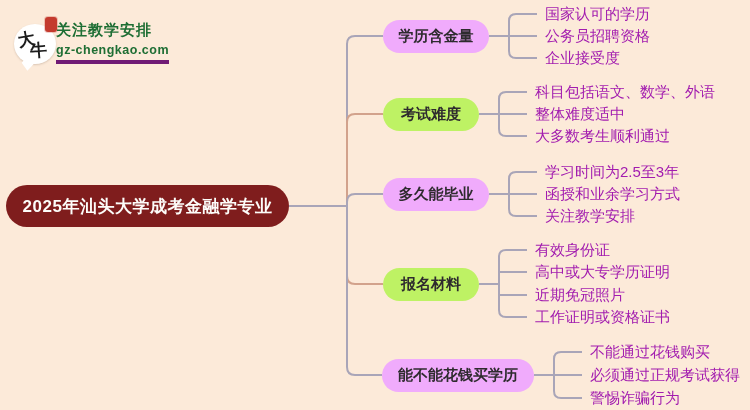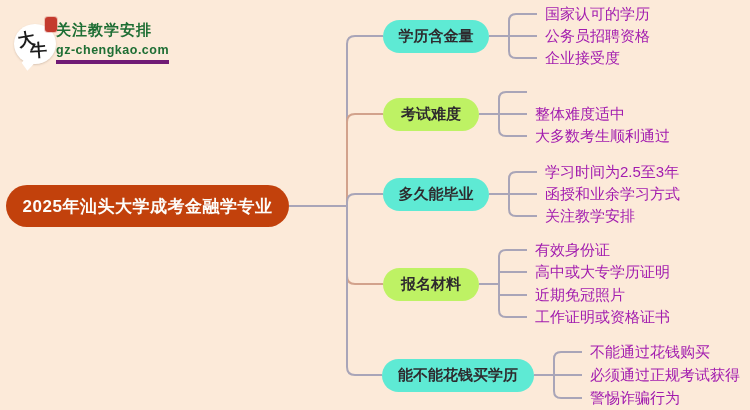--- a/index.html
+++ b/index.html
@@ -46,25 +46,25 @@
     border-bottom:4px solid #701a75;padding-bottom:2px;
   }
 
   
   .node{
     position:absolute;display:flex;align-items:center;justify-content:center;
     box-sizing:border-box;white-space:nowrap;
   }
   .root-node{
     left:6px;top:185px;width:283px;height:42px;border-radius:21px;
-    background:#c2410c;color:#fdfdfa;font-size:17px;font-weight:700;
+    background:#7f1d1d;color:#fdfdfa;font-size:17px;font-weight:700;
     letter-spacing:.5px;
   }
   .cat{height:33px;border-radius:17px;font-size:15px;font-weight:700;color:#2e2b2e;}
-  .cat-purple{background:#5eead4;}
+  .cat-purple{background:#f0abfc;}
   .cat-salmon{background:#bef264;}
   .cat1{left:383px;top:20px;width:106px;}
   .cat2{left:383px;top:98px;width:96px;}
   .cat3{left:383px;top:178px;width:106px;}
   .cat4{left:383px;top:268px;width:96px;}
   .cat5{left:382px;top:359px;width:152px;}
 
   .leaf{
     position:absolute;height:20px;line-height:20px;
     font-size:15px;color:#a21caf;white-space:nowrap;
@@ -132,20 +132,21 @@
   <div class="node cat cat1 cat-purple">学历含金量</div>
   <div class="node cat cat2 cat-salmon">考试难度</div>
   <div class="node cat cat3 cat-purple">多久能毕业</div>
   <div class="node cat cat4 cat-salmon">报名材料</div>
   <div class="node cat cat5 cat-purple">能不能花钱买学历</div>
 
   <div class="leaf" style="left:545px;top:4px;">国家认可的学历</div>
   <div class="leaf" style="left:545px;top:26px;">公务员招聘资格</div>
   <div class="leaf" style="left:545px;top:48px;">企业接受度</div>
 
+  <div class="leaf" style="left:535px;top:82px;">科目包括语文、数学、外语</div>
   <div class="leaf" style="left:535px;top:104px;">整体难度适中</div>
   <div class="leaf" style="left:535px;top:126px;">大多数考生顺利通过</div>
 
   <div class="leaf" style="left:545px;top:162px;">学习时间为2.5至3年</div>
   <div class="leaf" style="left:545px;top:184px;">函授和业余学习方式</div>
   <div class="leaf" style="left:545px;top:206px;">关注教学安排</div>
 
   <div class="leaf" style="left:535px;top:240px;">有效身份证</div>
   <div class="leaf" style="left:535px;top:262px;">高中或大专学历证明</div>
   <div class="leaf" style="left:535px;top:285px;">近期免冠照片</div>

